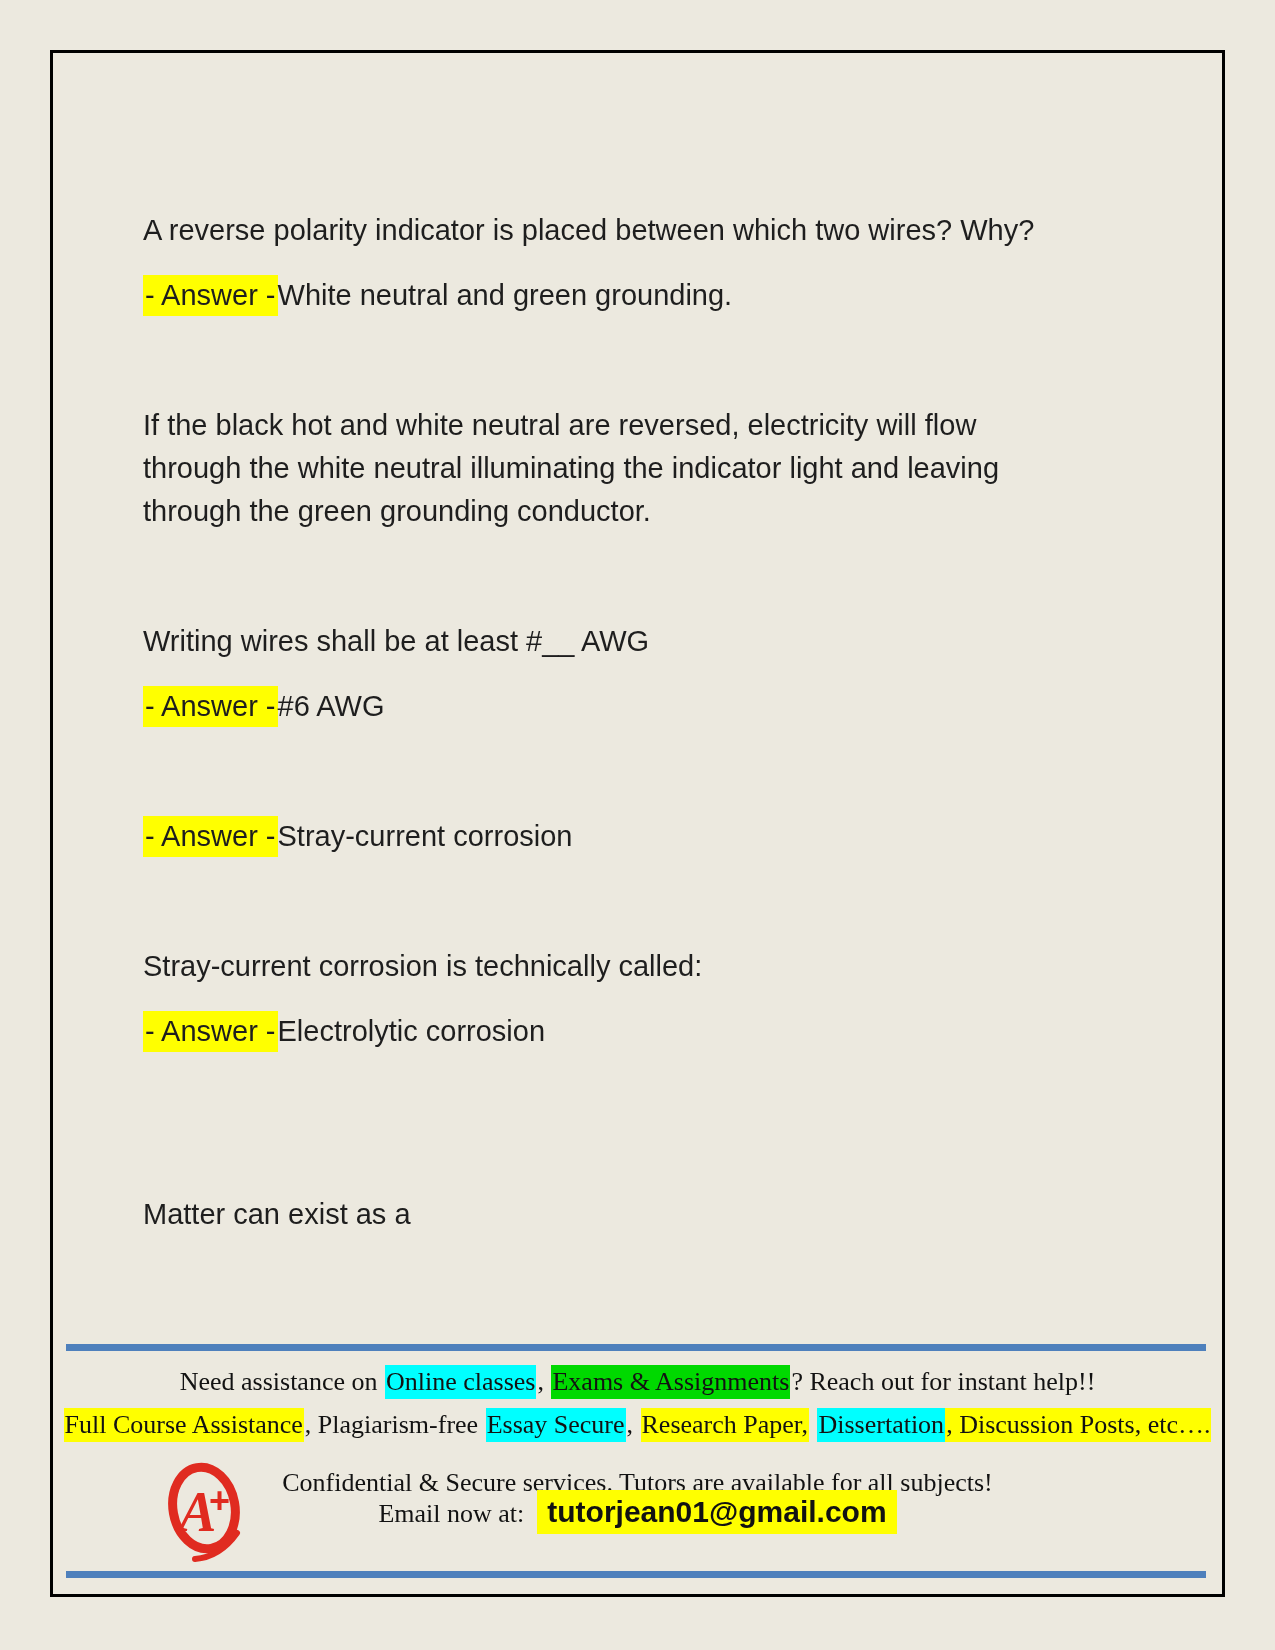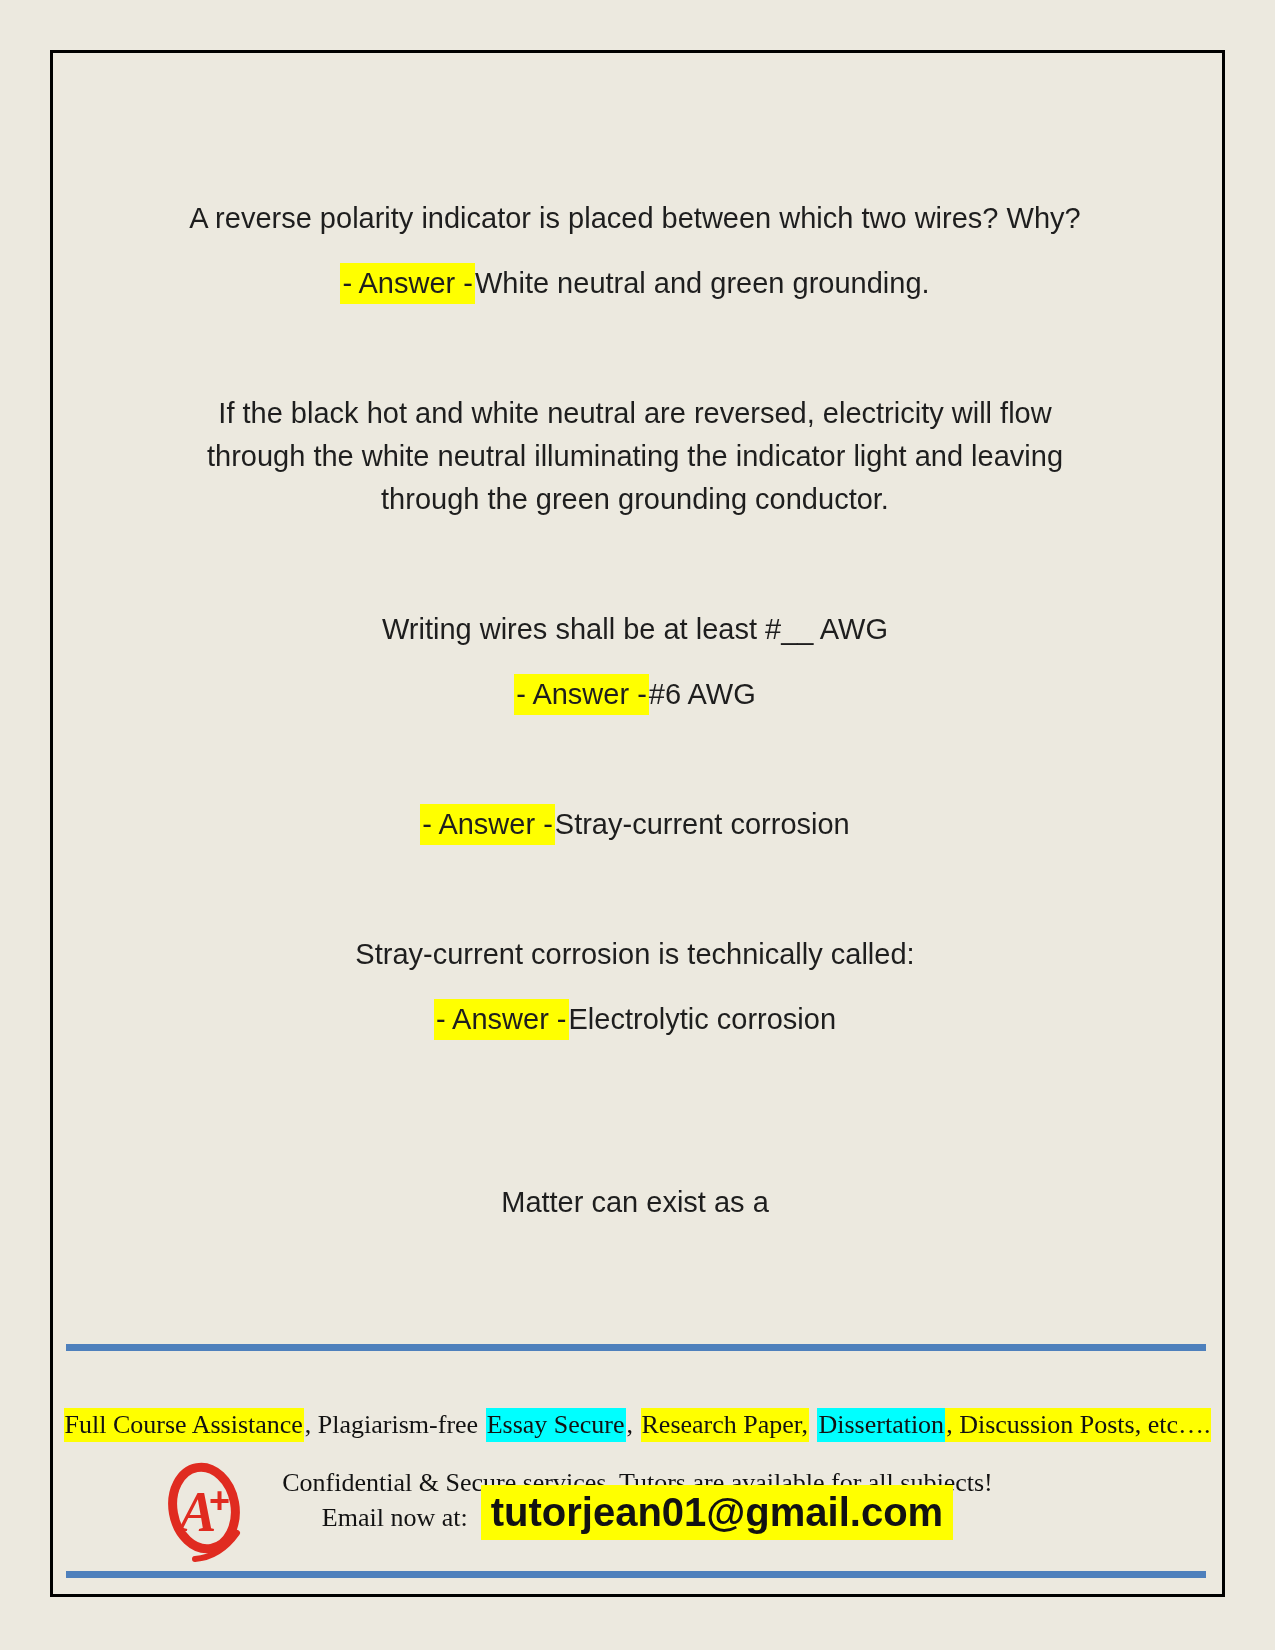--- a/index.html
+++ b/index.html
@@ -1,21 +1,21 @@
 <!DOCTYPE html>
 <html><head>
 <meta charset="utf-8">
 <style>
   html,body{margin:0;padding:0;background:#ECE9DF;}
   .page{position:relative;width:1275px;height:1650px;background:#ECE9DF;overflow:hidden;
         font-family:"Liberation Sans",sans-serif;color:#1E1E1E;}
   .frame{position:absolute;left:50px;top:50px;width:1169px;height:1541px;border:3px solid #000;}
   
-  .main{position:absolute;left:90px;right:95px;top:144px;font-size:29px;line-height:43px;
-        color:#1E1E1E;text-align:center;}
+  .main{position:absolute;left:90px;right:95px;top:156px;font-size:29px;line-height:43px;
+        color:#1E1E1E;}
   .qa-block{margin-bottom:87px;}
   .qa-block.last-gap{margin-bottom:16px;}
   .q{margin:0;}
   .a{margin-top:22px;white-space:pre-wrap;}
   .p-line{margin:0;}
   .para{margin-bottom:87px;}
   .gap-extra{margin-bottom:140px;}
   .hl-yellow{background:#FFFF00;}
   .hl-cyan{background:#00FFFF;}
   .hl-green{background:#00D900;}
@@ -26,21 +26,21 @@
   .rule-bottom{top:1518px;}
   .f-line{position:absolute;left:0;right:0;text-align:center;
           font-family:"Liberation Serif",serif;font-size:26px;line-height:34px;color:#121212;
           white-space:pre-wrap;}
   .f-line .seg{padding:2px 1px 3px 1px;}
   .f-assist{top:1312px;}
   .f-services{top:1355px;}
   .f-confidential{top:1413px;}
   .f-email{top:1442px;}
   .email-prompt{font-family:"Liberation Serif",serif;font-size:26px;}
-  .email-addr{font-family:"Liberation Sans",sans-serif;font-weight:700;font-size:40px;
+  .email-addr{font-family:"Liberation Sans",sans-serif;font-weight:700;font-size:30px;
               background:#FFFF00;padding:5px 10px 6px 10px;}
   .logo{position:absolute;left:112px;top:1408px;width:82px;height:112px;}
 </style>
 </head>
 <body>
 
 <div class="page">
   <div class="frame">
 
     <div class="main">
@@ -71,20 +71,21 @@
       </div>
 
       <div class="qa-block last-gap">
         <div class="q">Matter can exist as a</div>
       </div>
 
     </div>
 
     <div class="rule rule-top"></div>
 
+    <div class="f-line f-assist"><span class="seg">Need assistance on </span><span class="seg hl-cyan">Online classes</span><span class="seg">, </span><span class="seg hl-green">Exams &amp; Assignments</span><span class="seg">? Reach out for instant help!!</span></div>
 
     <div class="f-line f-services"><span class="seg hl-yellow">Full Course Assistance</span><span class="seg">, Plagiarism-free </span><span class="seg hl-cyan">Essay Secure</span><span class="seg">, </span><span class="seg hl-yellow">Research Paper,</span><span class="seg"> </span><span class="seg hl-cyan">Dissertation</span><span class="seg hl-yellow">, Discussion Posts, etc….</span></div>
 
     <svg class="logo" viewBox="0 0 82 112">
       <ellipse cx="39" cy="47" rx="31" ry="41" fill="none" stroke="#E02B20" stroke-width="9" transform="rotate(-10 39 47)"></ellipse>
       <path d="M 30 98 Q 55 96 72 72" fill="none" stroke="#E02B20" stroke-width="6" stroke-linecap="round"></path>
       <text x="14" y="70" font-family="Liberation Serif, serif" font-style="italic" font-weight="bold" font-size="56" fill="#E02B20">A</text>
       <text x="44" y="52" font-family="Liberation Sans, sans-serif" font-weight="bold" font-size="36" fill="#E02B20">+</text>
     </svg>
 

